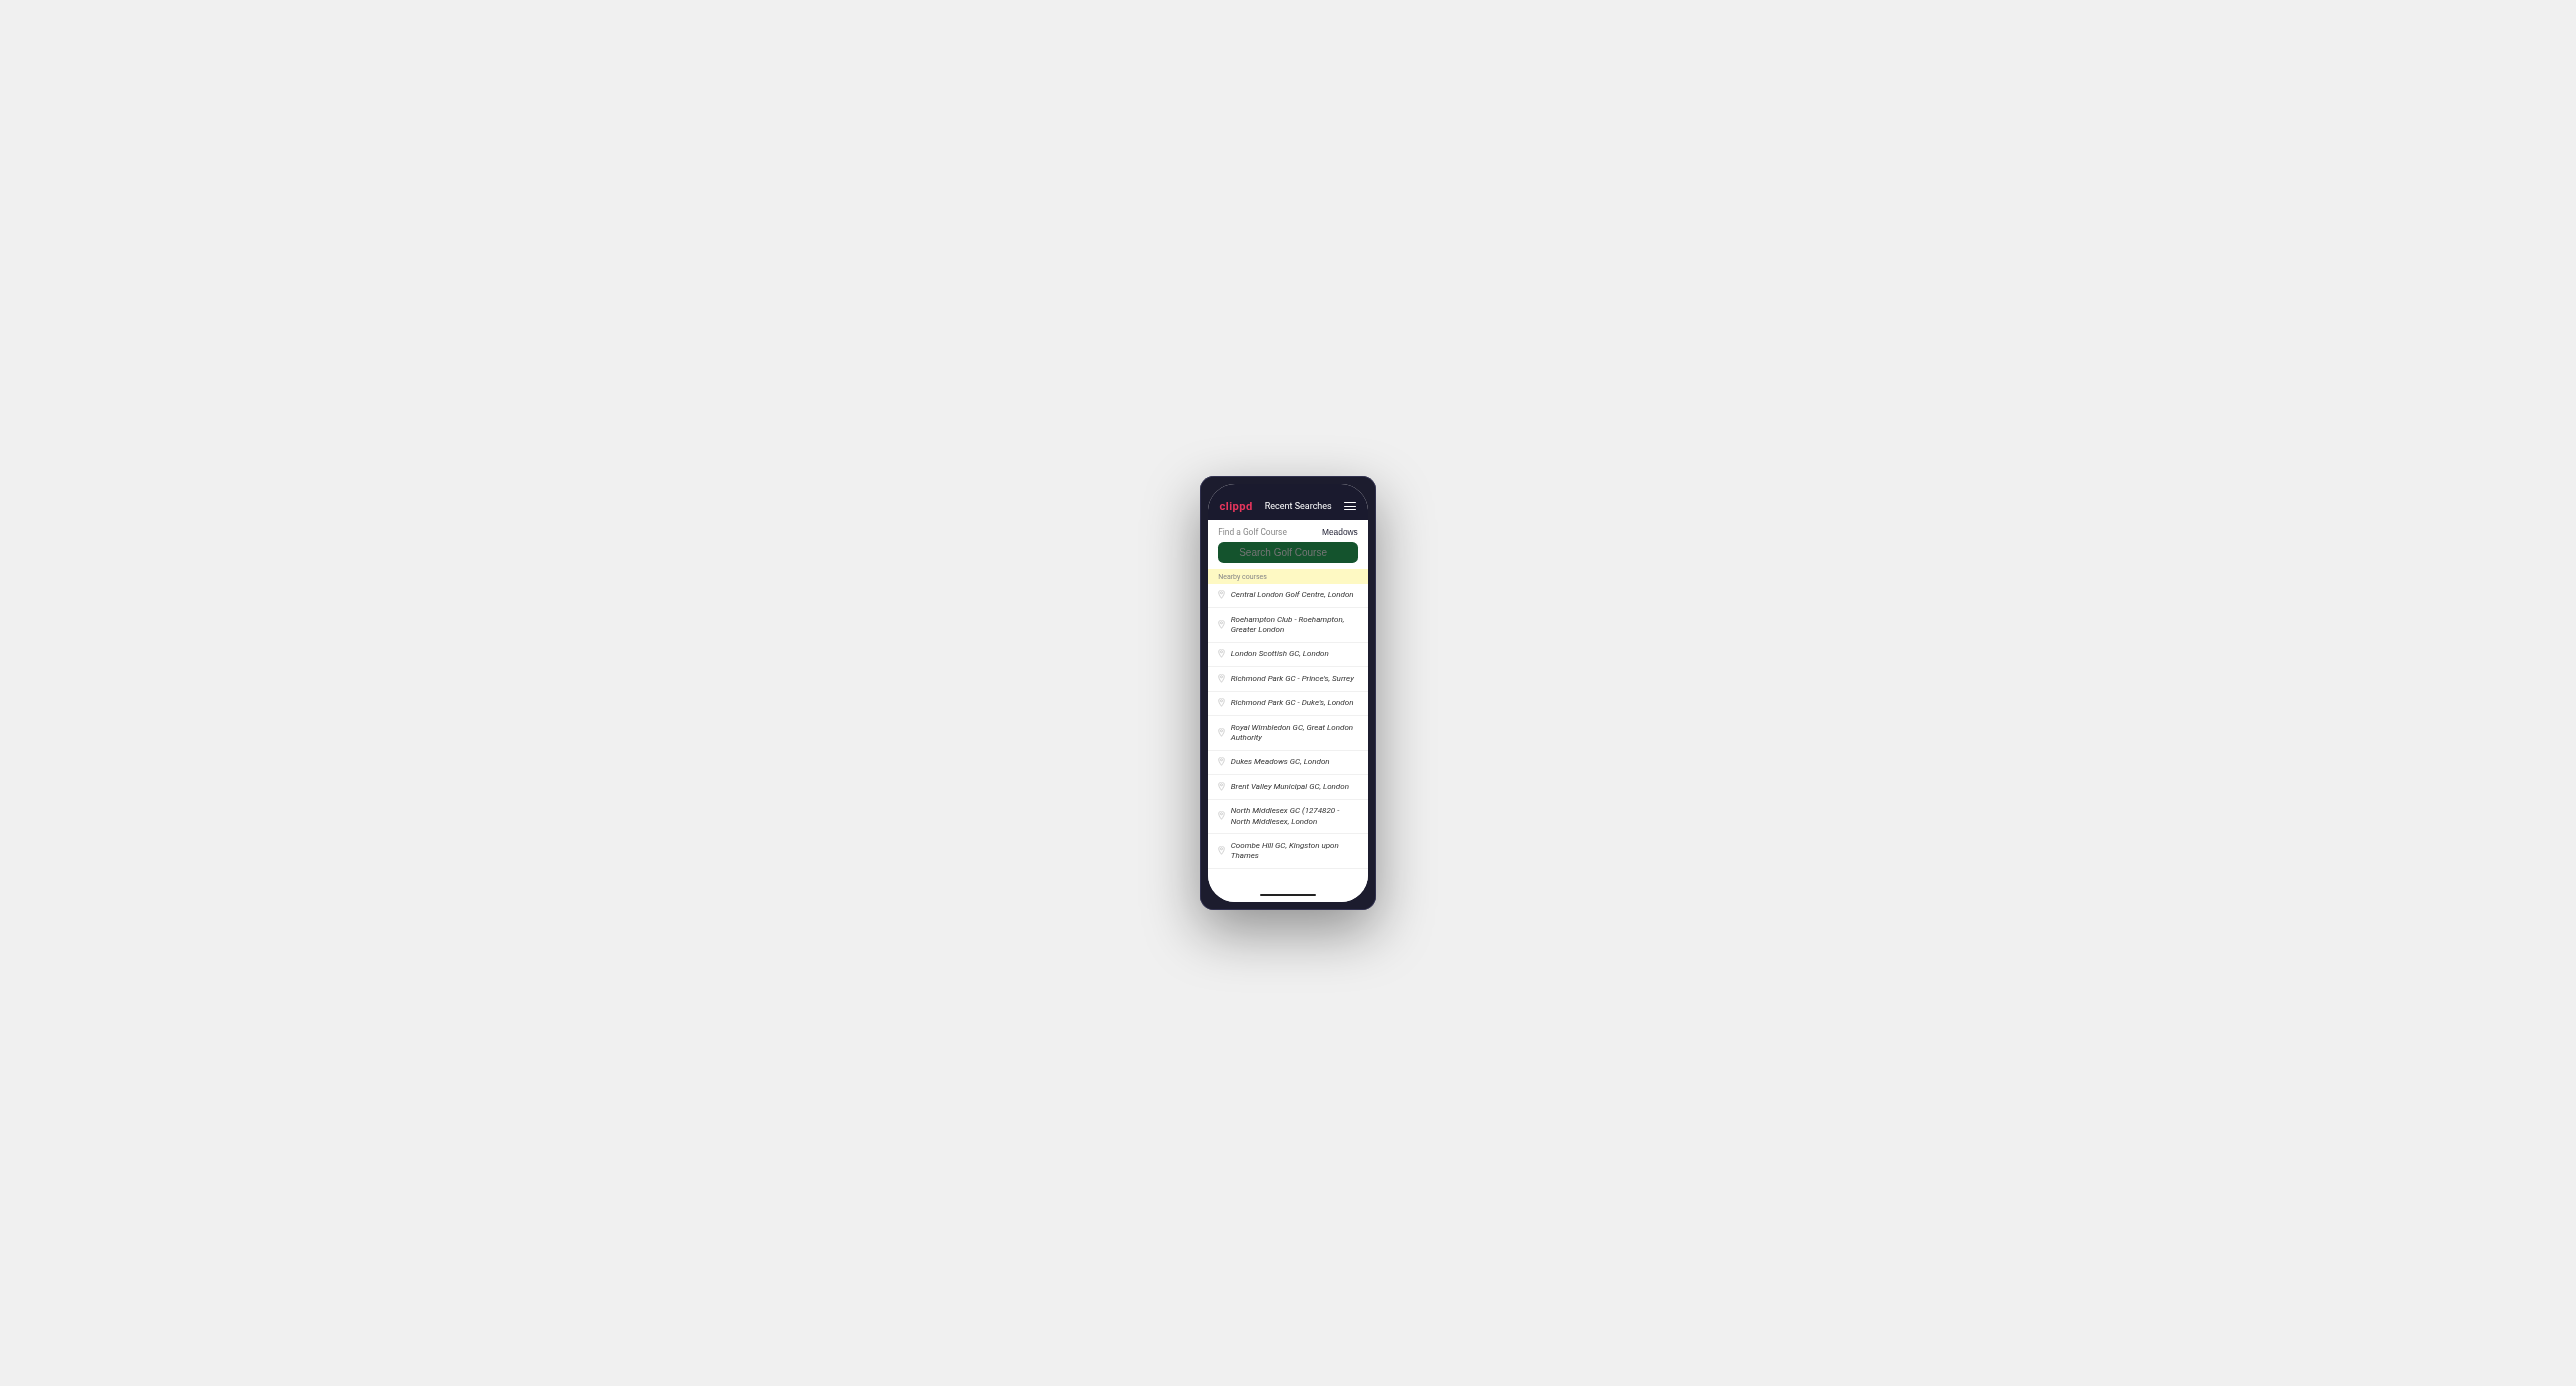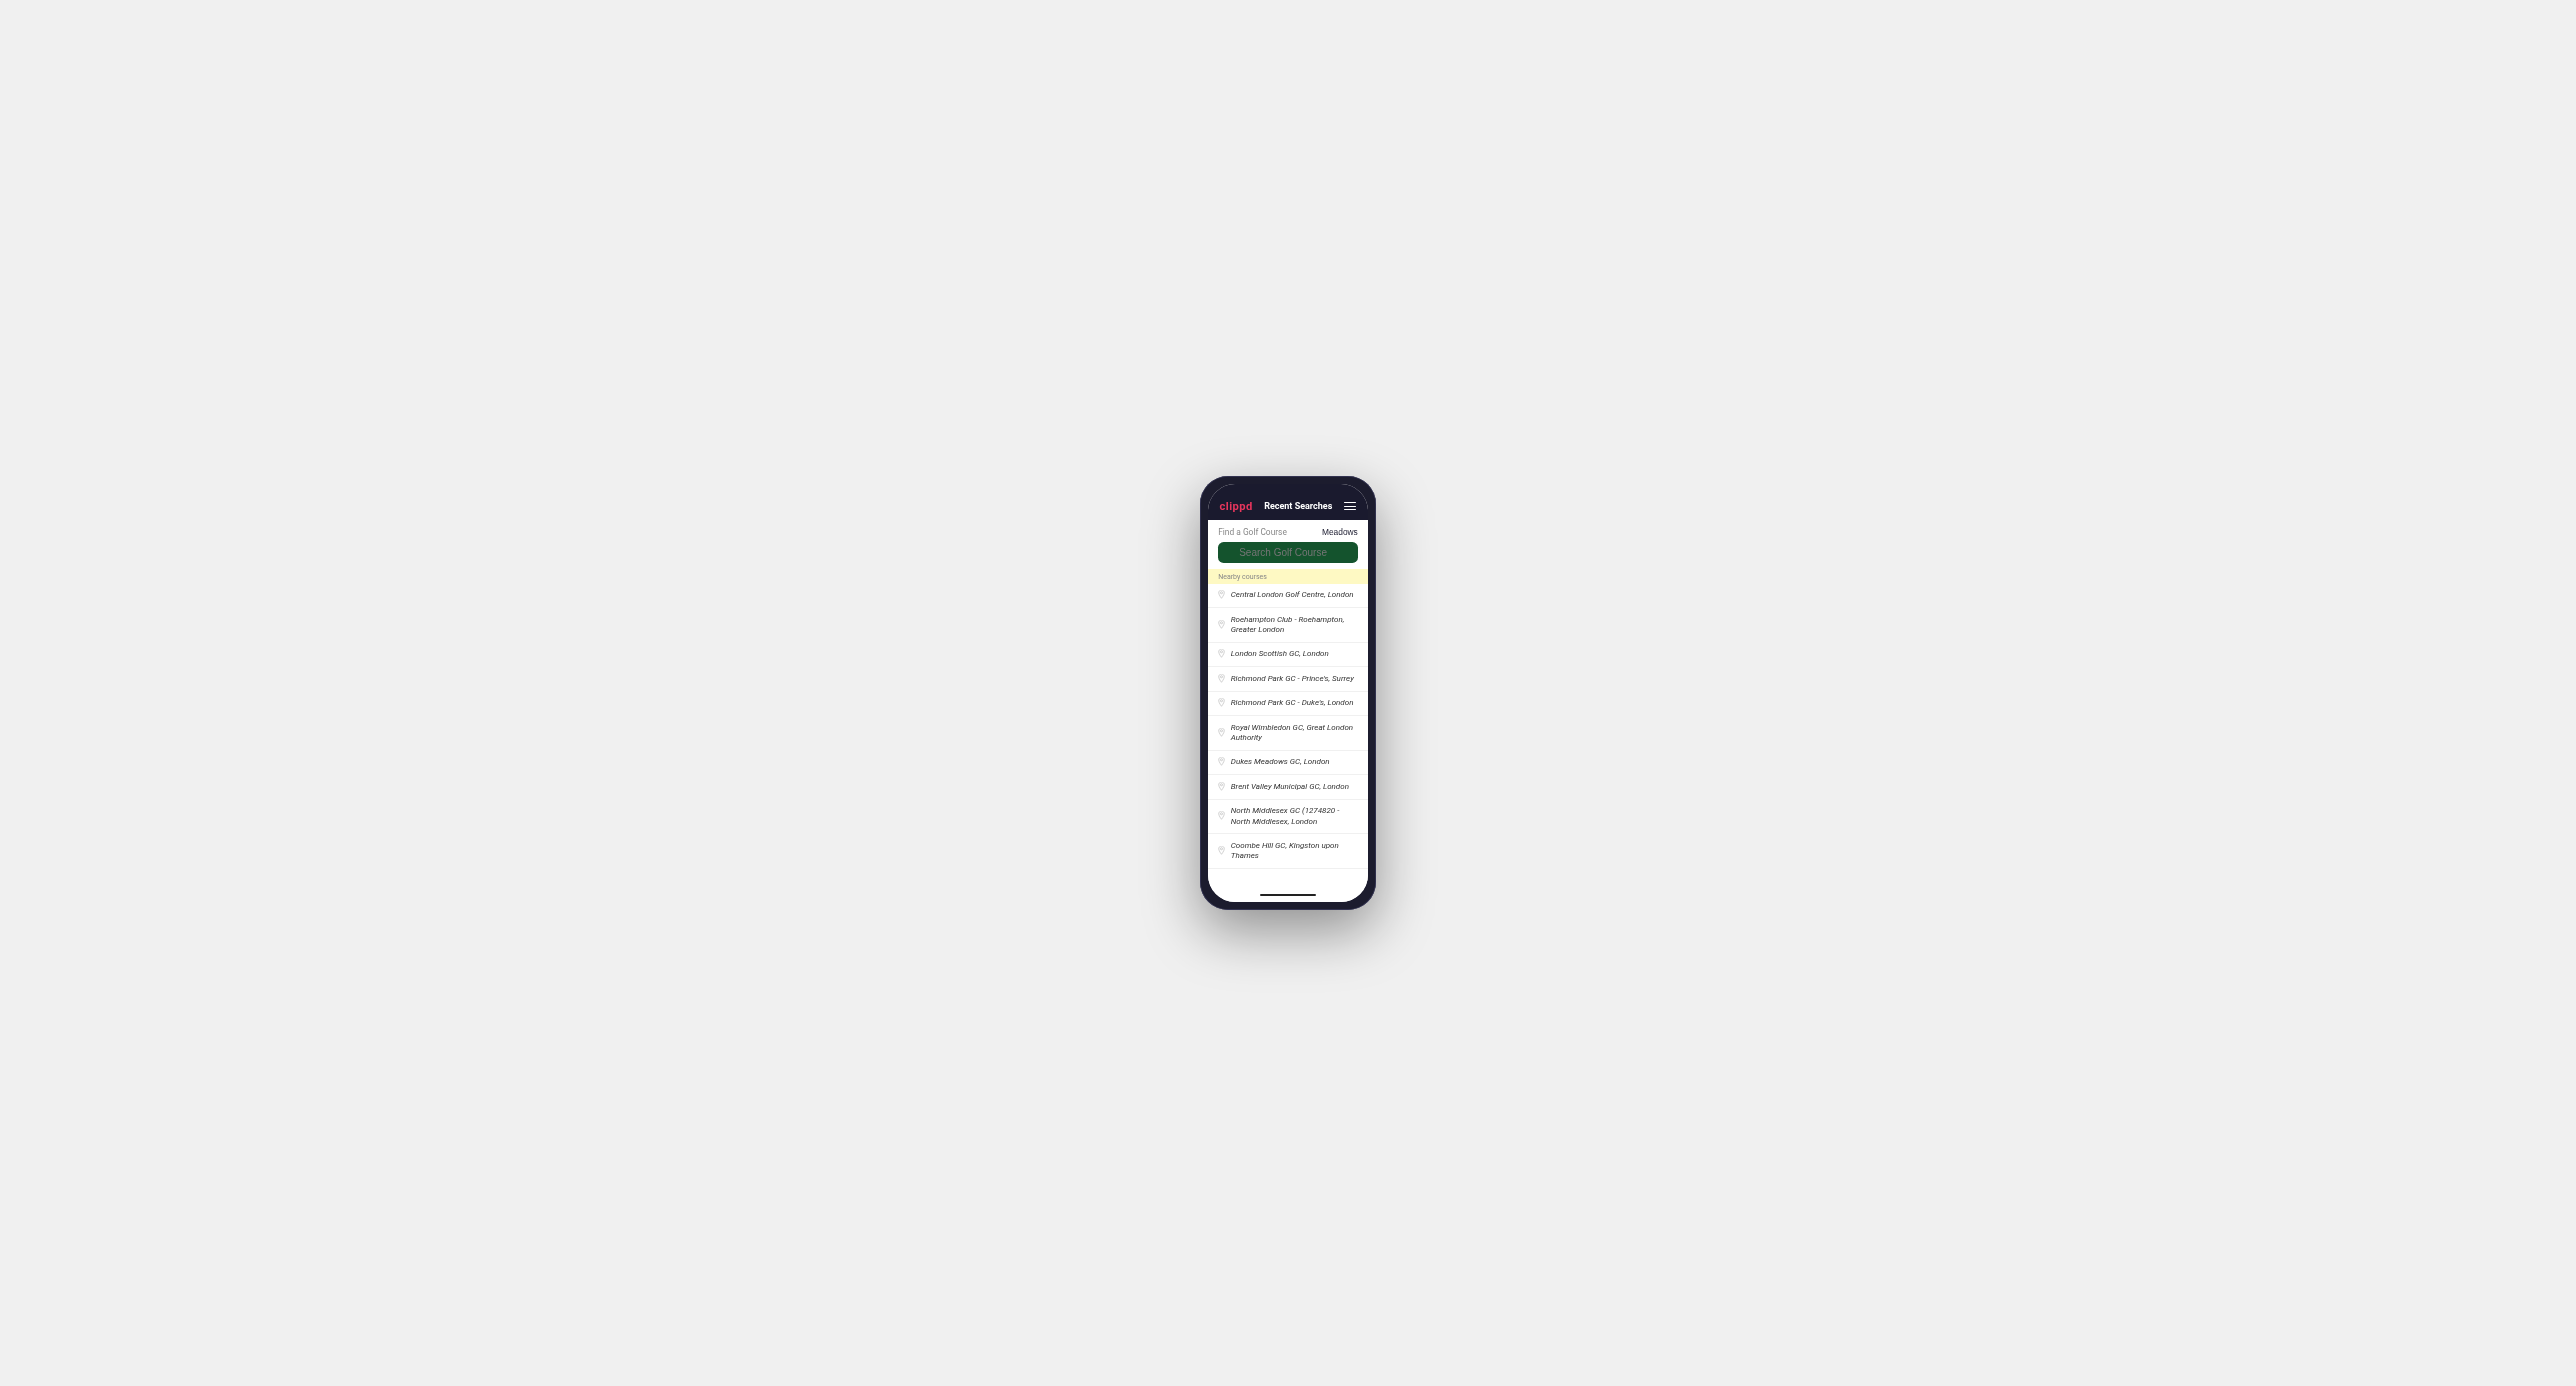--- a/index.html
+++ b/index.html
@@ -8,21 +8,21 @@
       display: flex;
       justify-content: center;
       align-items: center;
       min-height: 100vh;
       font-family: -apple-system, BlinkMacSystemFont, 'Segoe UI', Roboto, sans-serif;
     }
     .phone-outer {
       width: 176px;
       height: 434px;
       background: #1c1c2e;
-      border-radius: 28px;
+      border-radius: 14px;
       padding: 8.4px;
       box-shadow: 0 21px 56px rgba(0,0,0,0.4), inset 0 0 0 0.7px #3a3a5c;
       position: relative;
     }
     .phone-inner {
       width: 100%;
       height: 100%;
       background: #fff;
       border-radius: 27px;
       overflow: hidden;
@@ -43,21 +43,21 @@
       flex-shrink: 0;
     }
     .logo {
       font-size: 11.2px;
       font-weight: 700;
       color: #e8365d;
       letter-spacing: 0.4px;
     }
     .header-title {
       font-size: 9px;
-      font-weight: 700;
+      font-weight: 400;
       color: #fff;
     }
     .hamburger-icon {
       display: flex;
       flex-direction: column;
       gap: 2.1px;
       cursor: pointer;
     }
     .hamburger-icon span {
       display: block;

